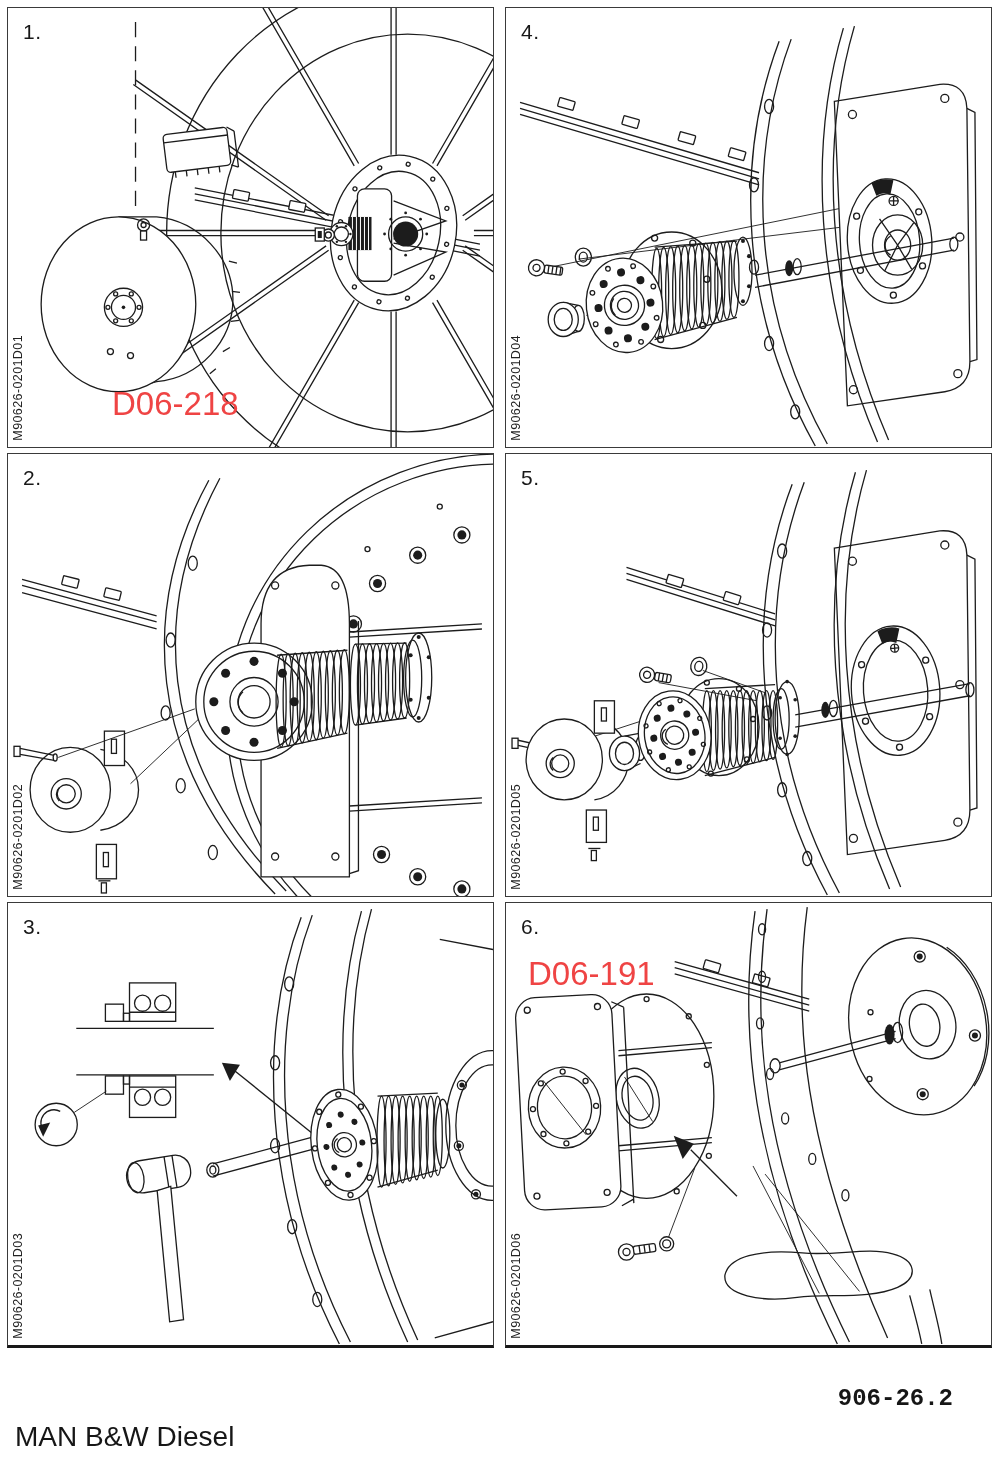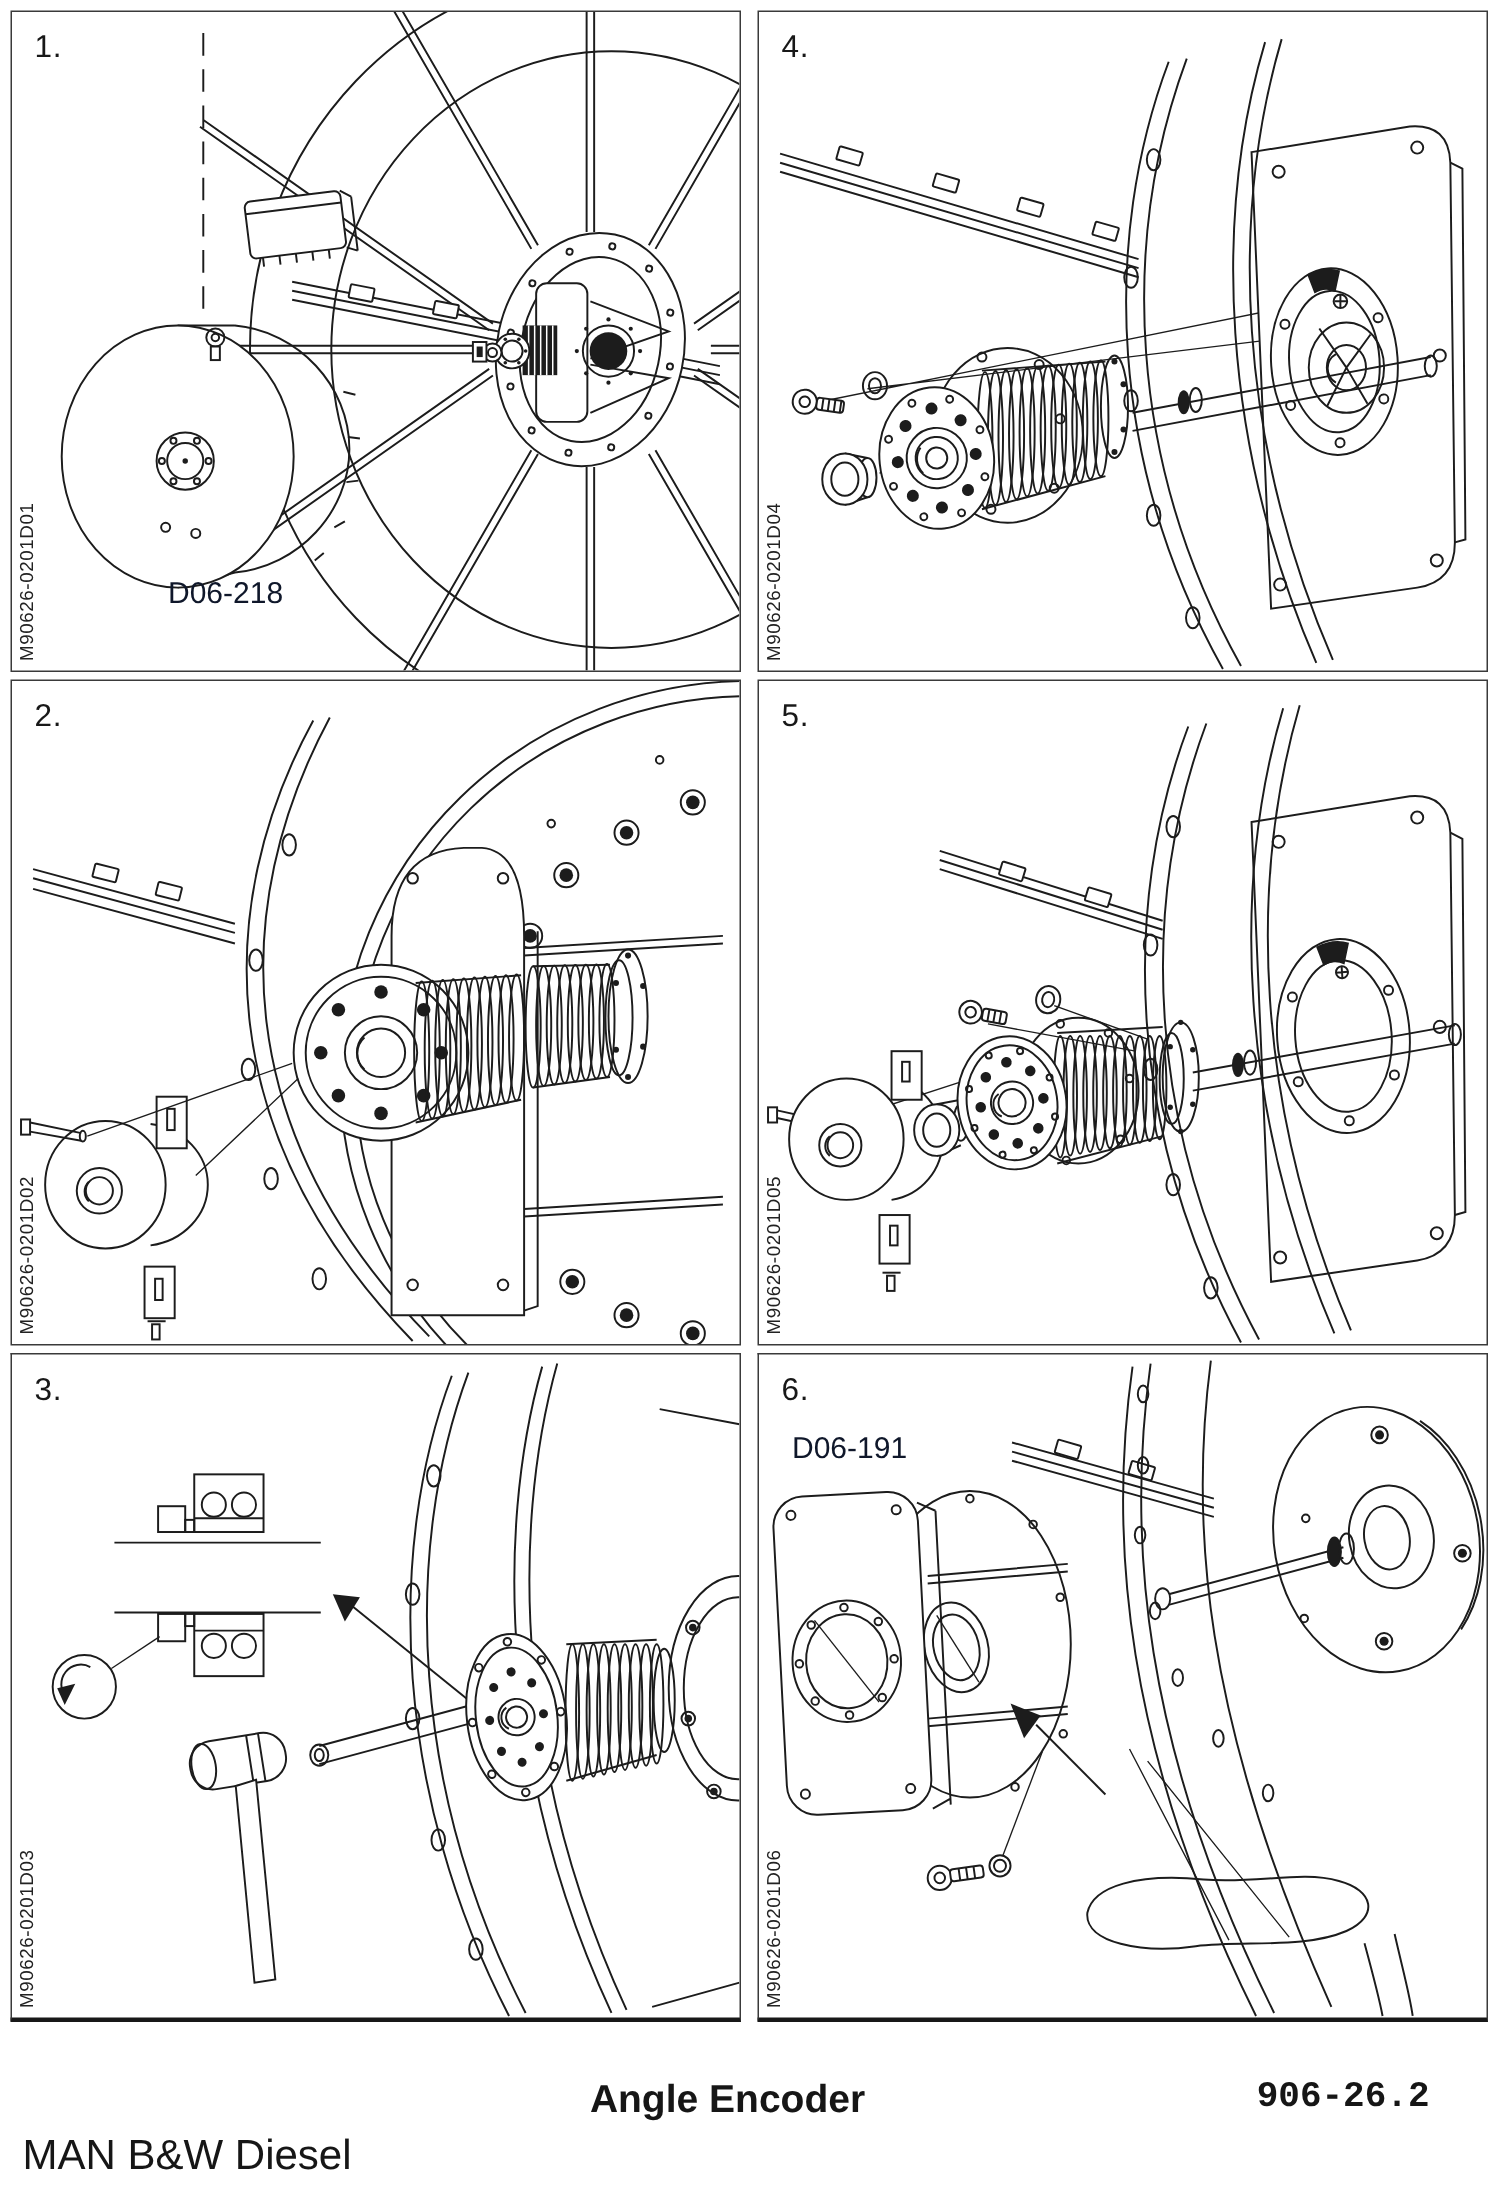--- a/index.html
+++ b/index.html
@@ -3,21 +3,21 @@
 <meta charset="utf-8">
 <style>
   html,body{margin:0;padding:0;background:#fff;}
   body{width:1005px;height:1459px;position:relative;font-family:"Liberation Sans",sans-serif;color:#161616;}
   .page{position:absolute;inset:0;background:#fff;}
   .panel{position:absolute;border:1.6px solid #3a3a3a;box-sizing:border-box;background:#fff;overflow:hidden;}
   .panel.b3{border-bottom-width:3px;border-bottom-color:#181818;}
   .fig{position:absolute;left:0;top:0;width:100%;height:100%;}
   .num{position:absolute;top:12px;left:15px;font-size:21px;letter-spacing:.5px;color:#181818;}
   .code{position:absolute;left:3px;bottom:6px;writing-mode:vertical-rl;transform:rotate(180deg);font-size:12.5px;letter-spacing:.4px;color:#222;white-space:nowrap;}
-  .fig-label{position:absolute;font-size:20px;color:#0f172a;}
+  .fig-label{position:absolute;font-size:33px;color:#ef4444;}
   .ft{position:absolute;white-space:nowrap;}
   .ft-title{left:0;top:1384px;width:970px;text-align:center;font-size:26px;font-weight:bold;}
   .ft-sec{top:1385px;right:52px;font-size:24px;font-weight:bold;font-family:Liberation Mono, monospace;}
   .ft-co{top:1421px;left:15px;font-size:28px;}
   .ft-sub{left:0;top:1421px;width:976px;text-align:center;font-size:24px;}
   svg .s{fill:none;stroke:#1c1c1c;stroke-width:1.3px;}
   svg .f{fill:#1c1c1c;stroke:none;}
   svg .w{fill:#fff;stroke:#1c1c1c;stroke-width:1.3px;}
   svg .ld{fill:none;stroke:#1c1c1c;stroke-width:.9px;}
   svg .wh{stroke:#fff;stroke-width:1px;fill:none;}
@@ -709,17 +709,16 @@
         <path class="s" d="M402,388 C408,410 412,425 414,436 M422,382 C428,408 432,422 434,436"></path>
       </g>
       <path class="ld" d="M312,386 L246,260 M352,384 L258,268"></path>
       <path class="s" d="M218,368 C222,350 252,342 295,346 C330,349 360,340 385,347 C408,353 412,370 390,380 C362,392 322,386 290,390 C255,395 216,388 218,368 Z" stroke-width="6.5" stroke-linejoin="round"></path>
     </svg>
     <div class="num">6.</div>
     <div class="fig-label" style="left:22px;top:52px;">D06-191</div>
     <div class="code">M90626-0201D06</div>
   </section>
 
-  <div class="ft ft-title">Angle Encoder</div>
   <div class="ft ft-sec">906-26.2</div>
   <div class="ft ft-co">MAN B&amp;W Diesel</div>
 
 </div>
 
 </body></html>

